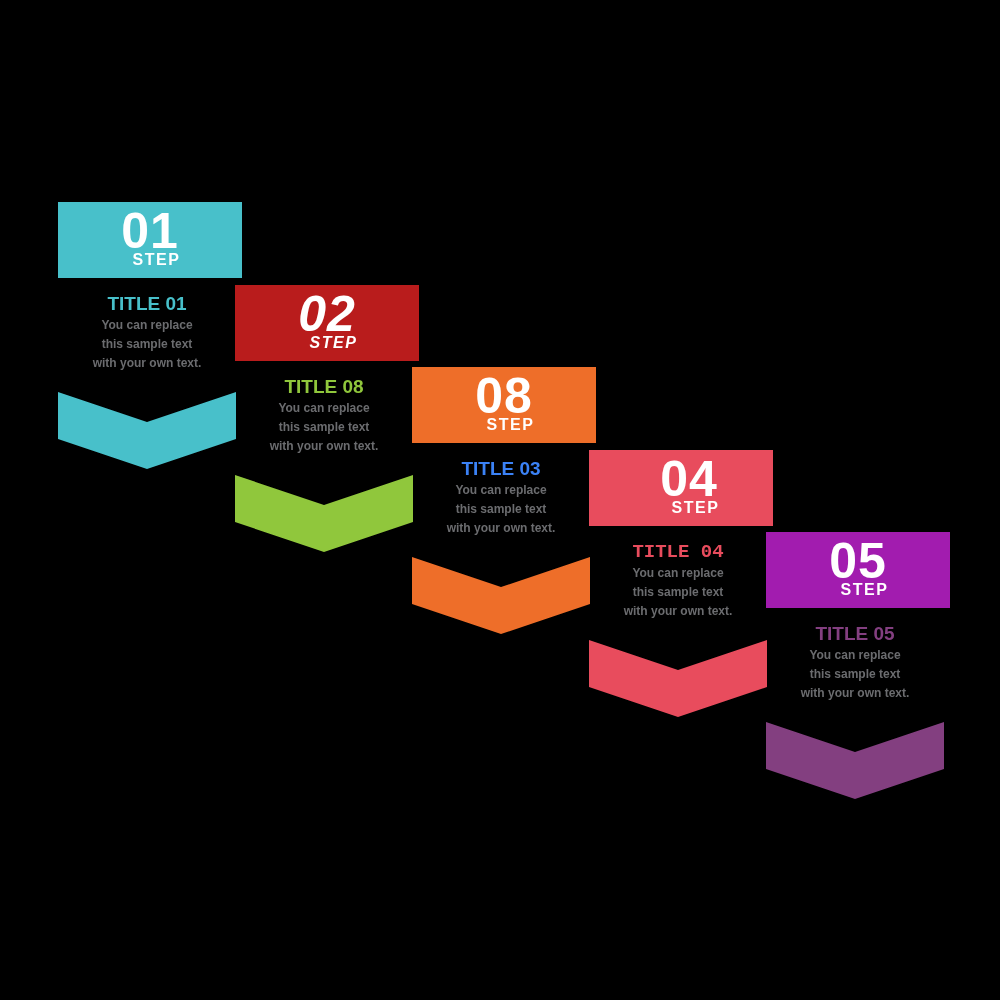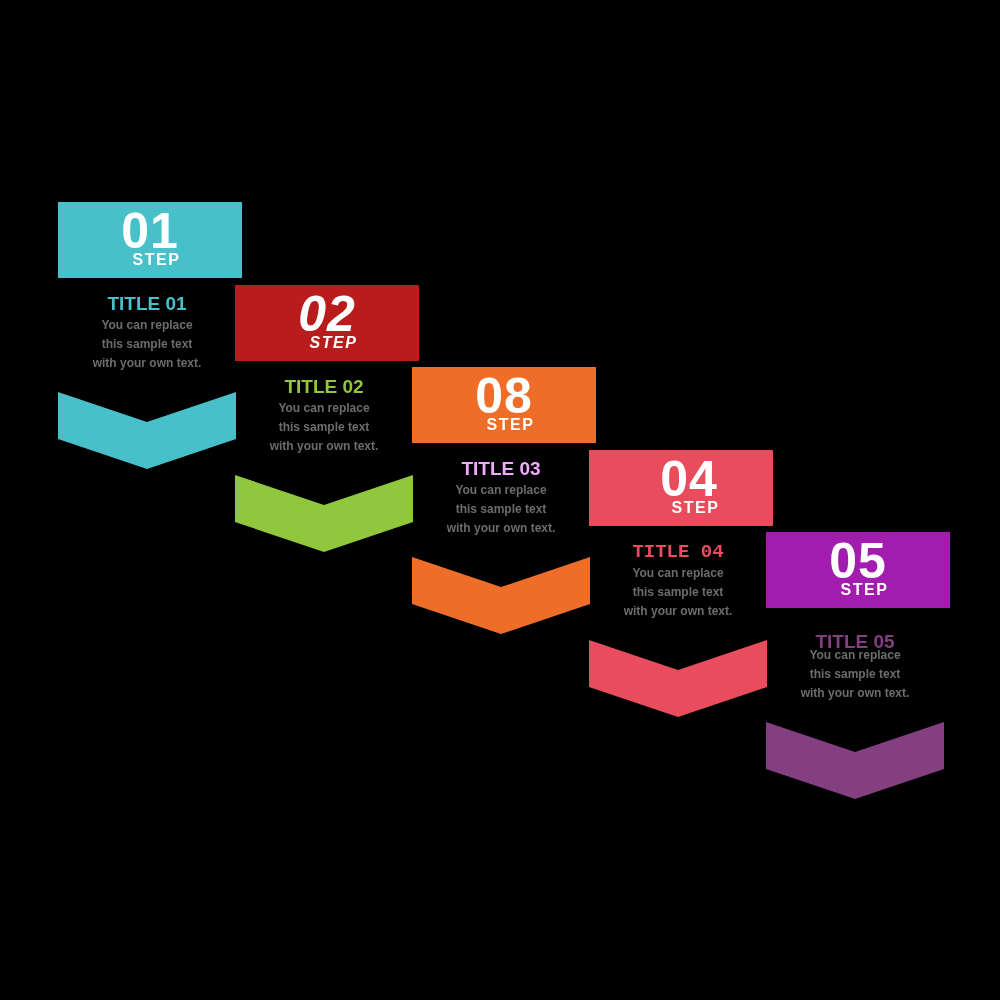--- a/index.html
+++ b/index.html
@@ -95,35 +95,35 @@
       <div>with your own text.</div>
     </div>
     <div class="chevron" style="background: rgb(72, 192, 202);"></div>
   </div>
 
   <div class="step" style="left:235px; top:285px;">
     <div class="box" style="background: #b91c1c; font-style: italic;">
       <div class="num">02</div>
       <div class="steplbl">STEP</div>
     </div>
-    <div class="title" style="color: rgb(144, 199, 60);">TITLE 02</div>
+    <div class="title" style="color: rgb(144, 199, 60);">TITLE 08</div>
     <div class="body-text" style="color: rgb(107, 108, 111);">
       <div>You can replace</div>
       <div>this sample text</div>
       <div>with your own text.</div>
     </div>
     <div class="chevron" style="background: rgb(144, 199, 60);"></div>
   </div>
 
   <div class="step" style="left:412px; top:367px;">
     <div class="box" style="background: rgb(238, 110, 41);">
       <div class="num">08</div>
       <div class="steplbl">STEP</div>
     </div>
-    <div class="title" style="color: #f0abfc;">TITLE 03</div>
+    <div class="title" style="color: #3b82f6;">TITLE 03</div>
     <div class="body-text" style="color: rgb(107, 108, 111);">
       <div>You can replace</div>
       <div>this sample text</div>
       <div>with your own text.</div>
     </div>
     <div class="chevron" style="background: rgb(238, 110, 41);"></div>
   </div>
 
   <div class="step" style="left:589px; top:450px;">
     <div class="box" style="background: rgb(232, 76, 93); padding-left: 16px;">
@@ -137,21 +137,21 @@
       <div>with your own text.</div>
     </div>
     <div class="chevron" style="background: rgb(232, 76, 93);"></div>
   </div>
 
   <div class="step" style="left:766px; top:532px;">
     <div class="box" style="background: #a21caf;">
       <div class="num">05</div>
       <div class="steplbl">STEP</div>
     </div>
-    <div class="title" style="color: rgb(131, 63, 128); margin-top: 8px;">TITLE 05</div>
+    <div class="title" style="color: rgb(131, 63, 128);">TITLE 05</div>
     <div class="body-text" style="color: rgb(107, 108, 111);">
       <div>You can replace</div>
       <div>this sample text</div>
       <div>with your own text.</div>
     </div>
     <div class="chevron" style="background: rgb(131, 63, 128);"></div>
   </div>
 
 </div>
 

